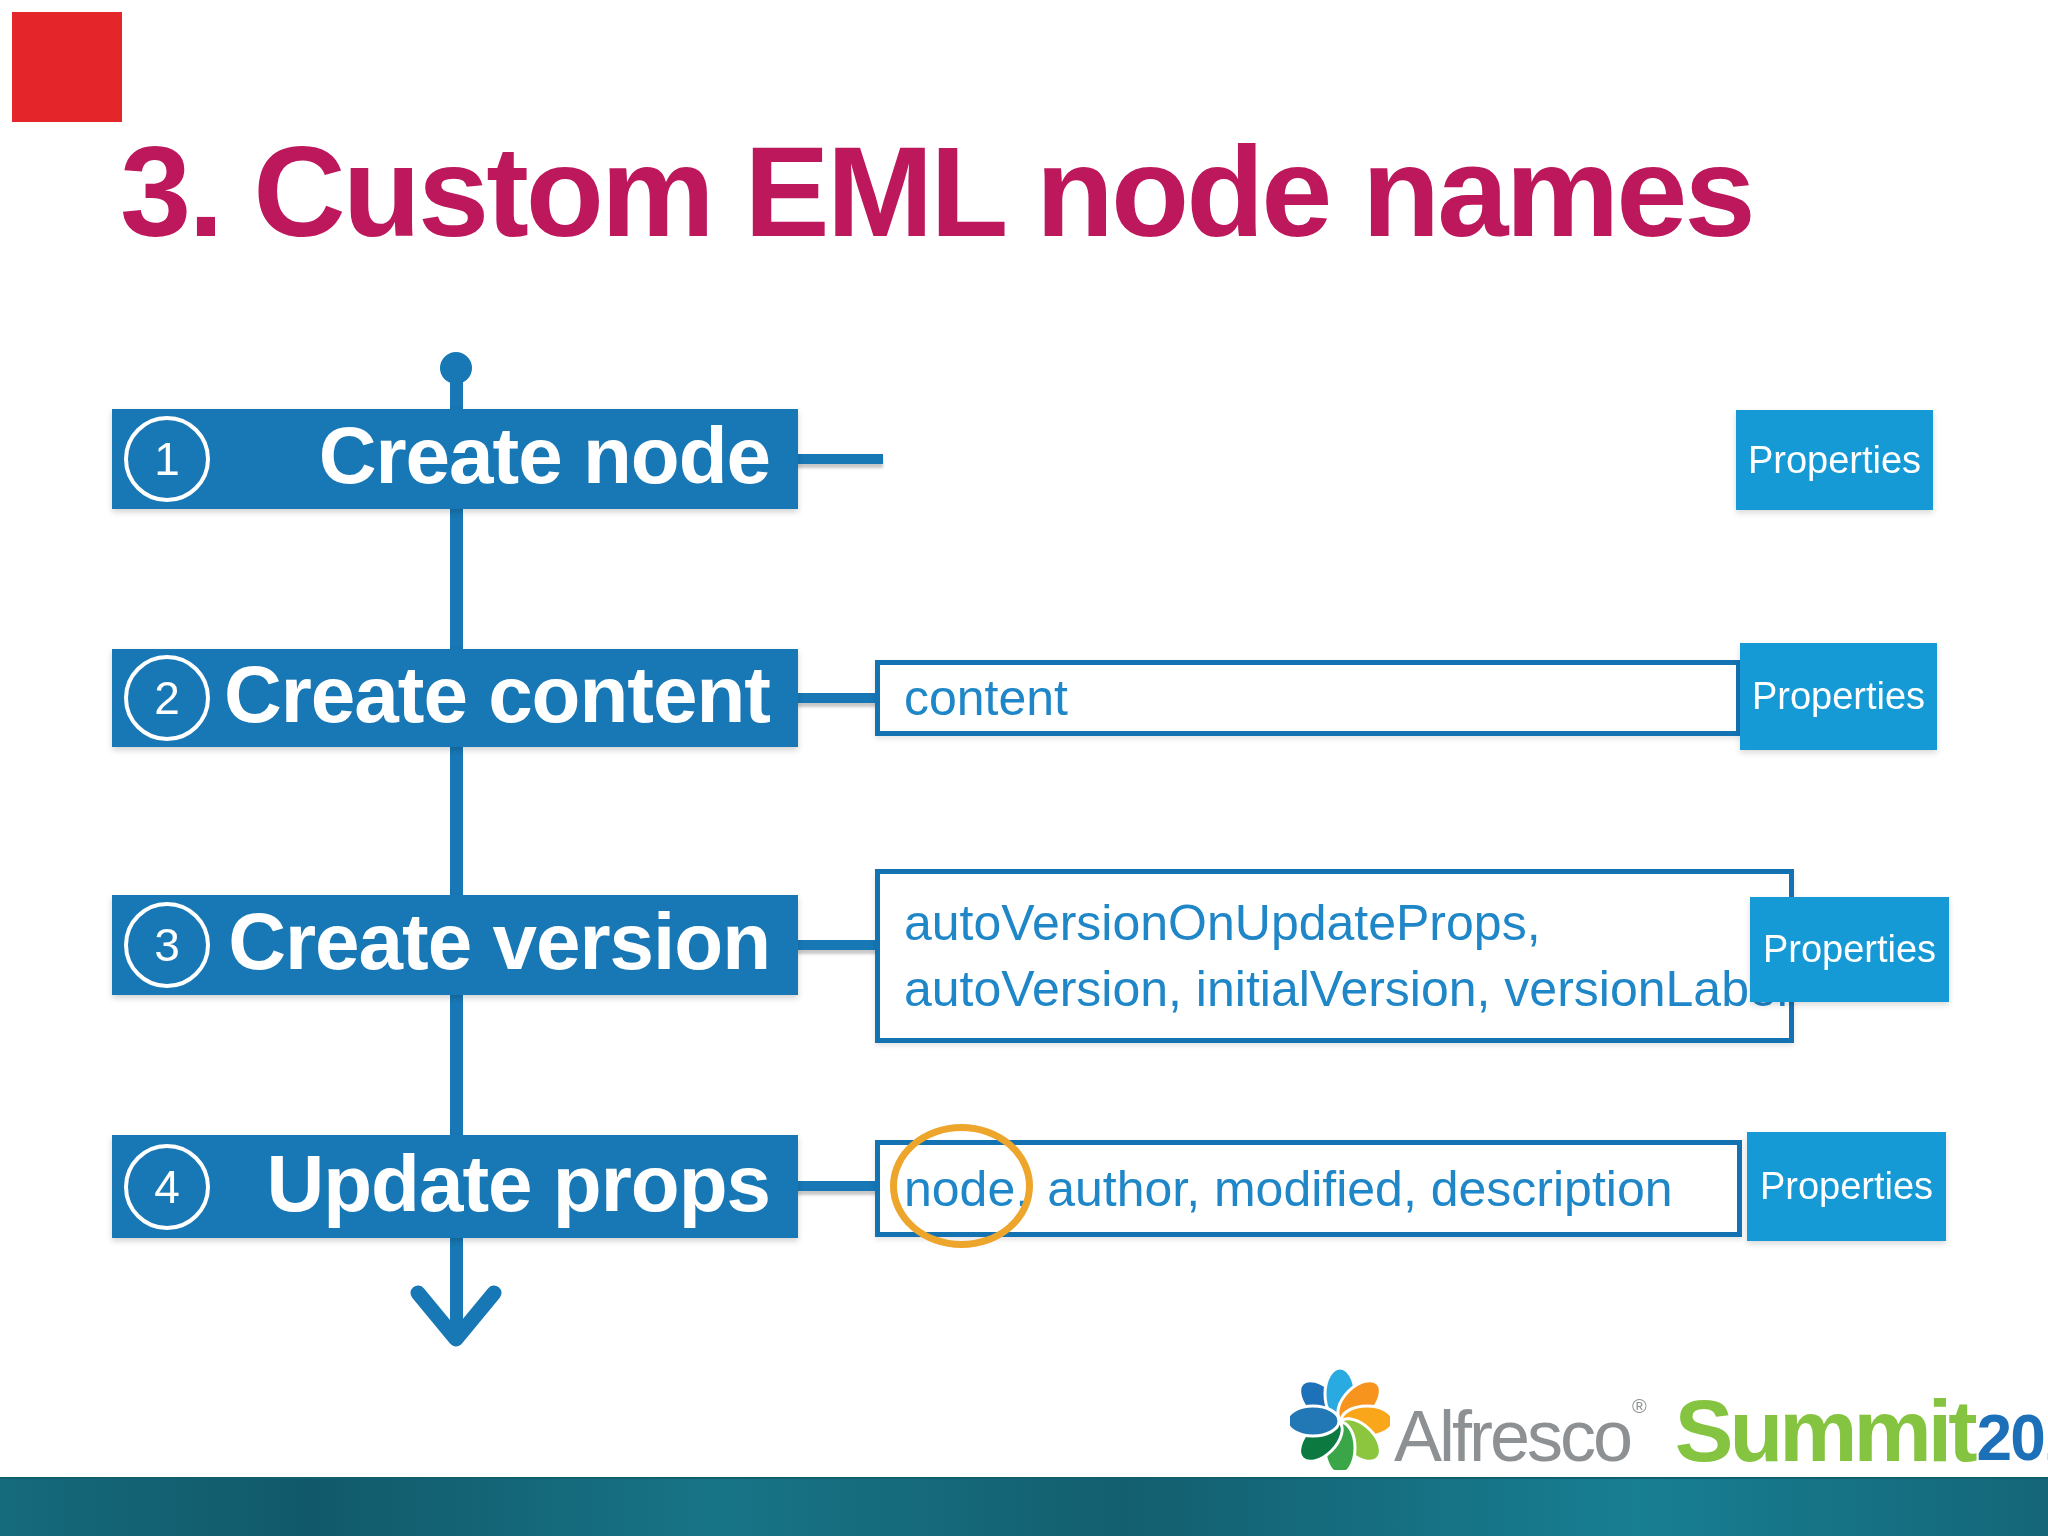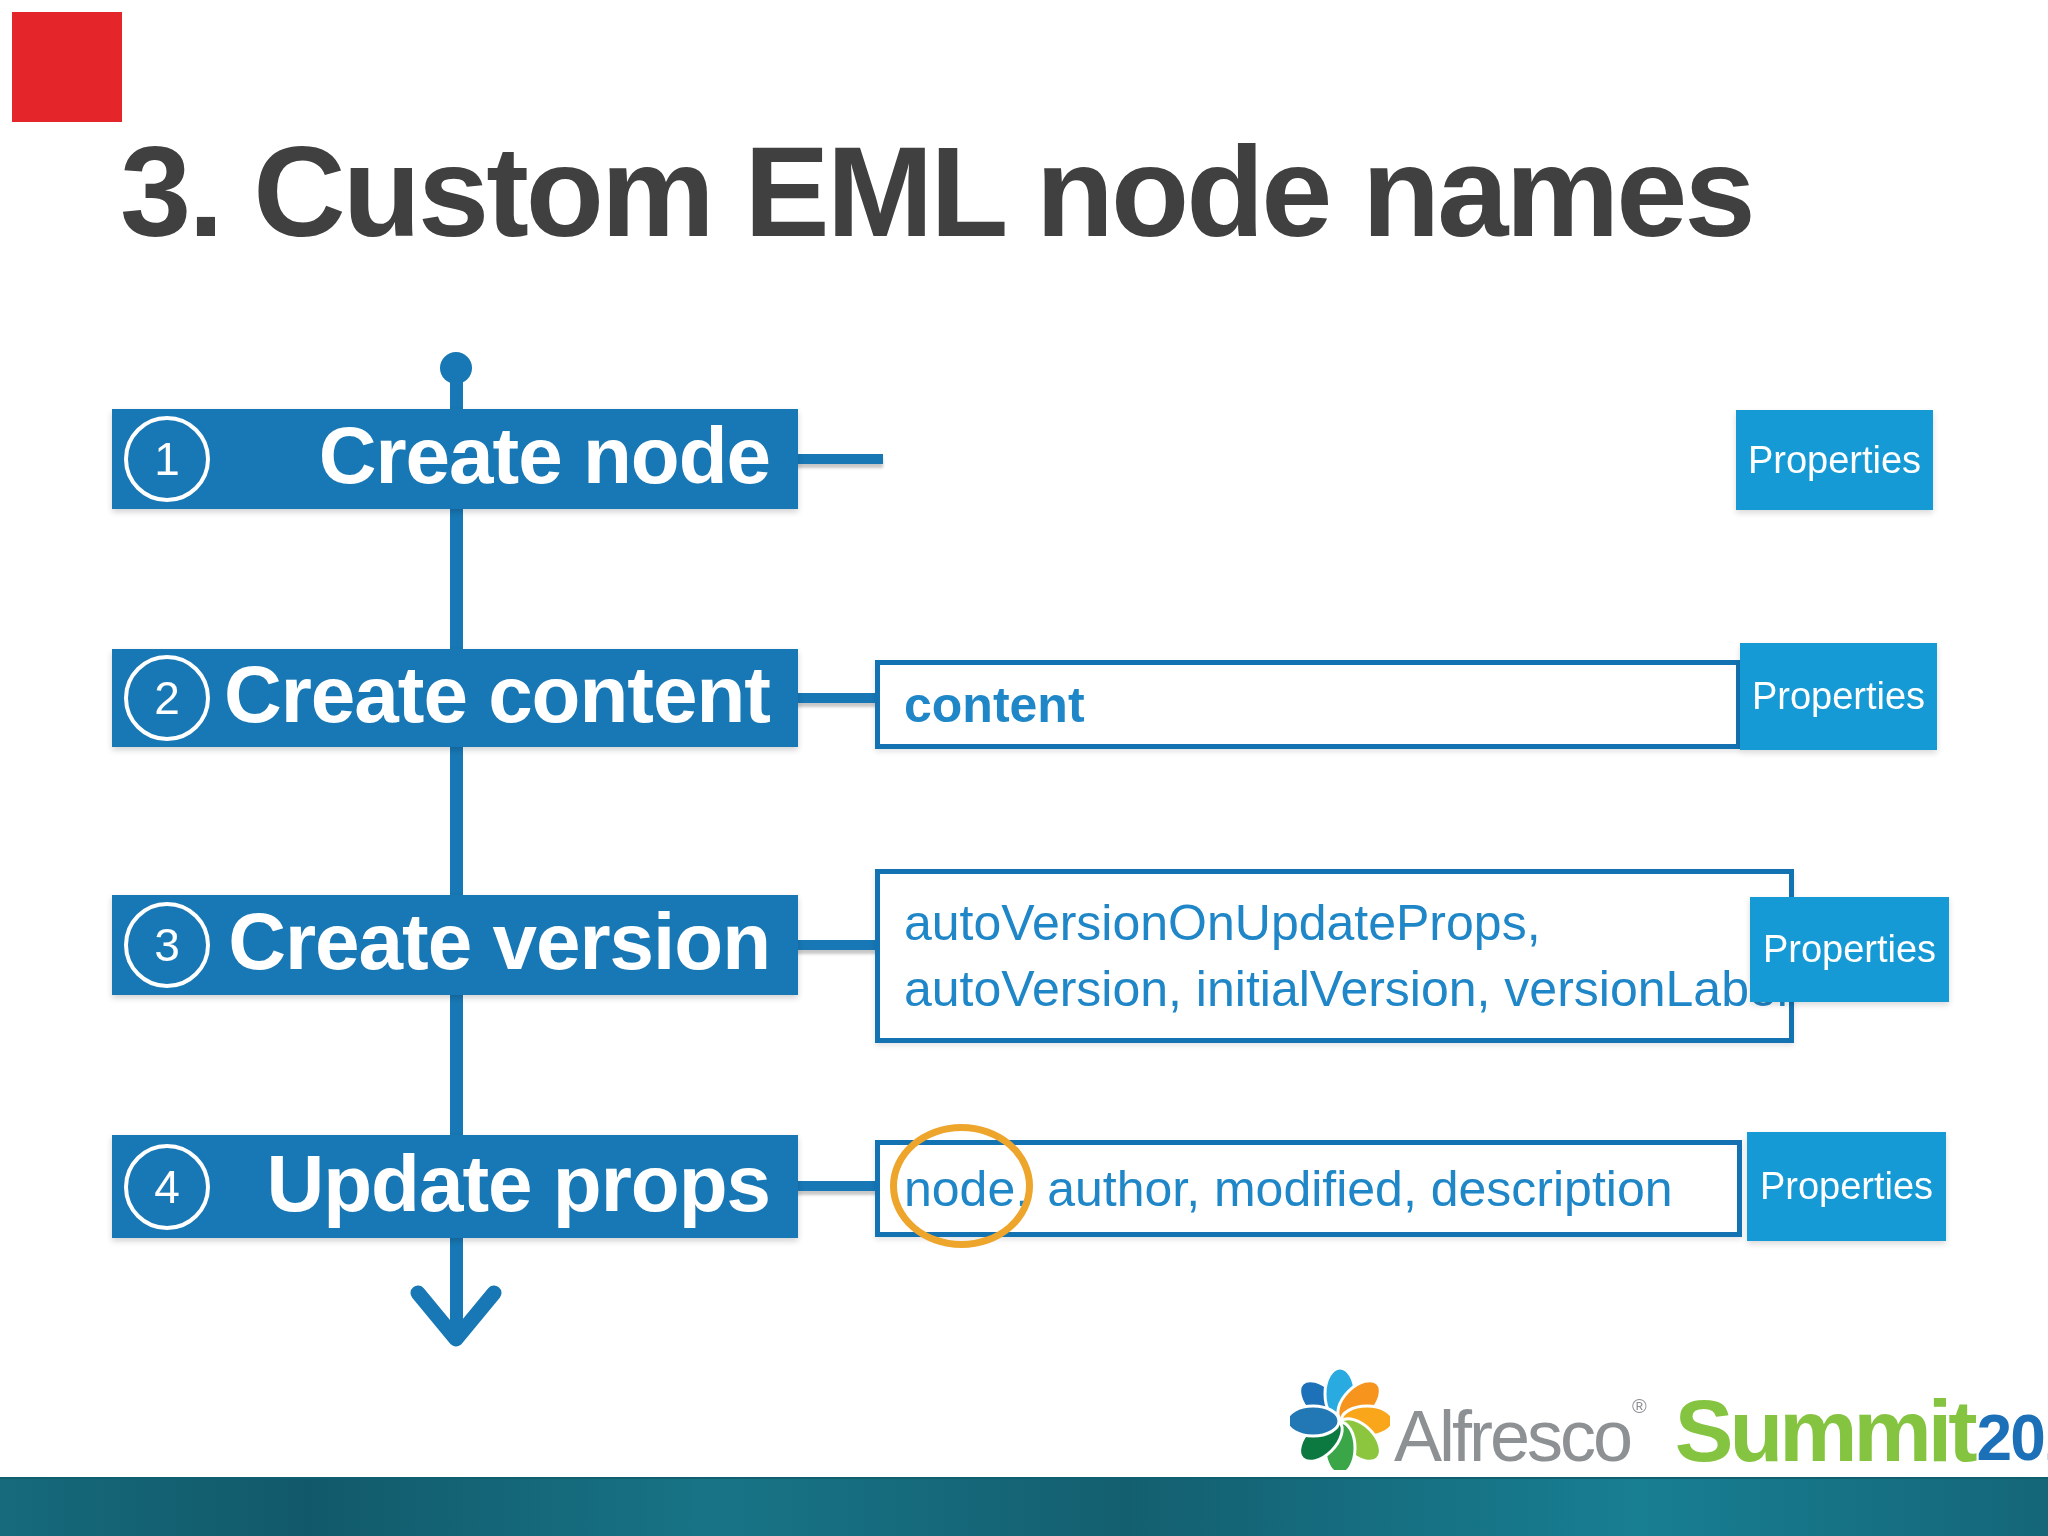--- a/index.html
+++ b/index.html
@@ -3,21 +3,21 @@
 <meta charset="utf-8">
 <style>
   html,body{margin:0;padding:0;background:#ffffff;}
   .stage{
     position:relative;width:2048px;height:1536px;background:#ffffff;overflow:hidden;
     font-family:"Liberation Sans",sans-serif;
   }
   .red-marker{position:absolute;left:12px;top:12px;width:110px;height:110px;background:#e4252a;}
   .title{
     position:absolute;left:120px;top:118px;font-size:128px;font-weight:bold;
-    color:#404040;letter-spacing:-3px;white-space:nowrap;line-height:1.15;
+    color:#be185d;letter-spacing:-3px;white-space:nowrap;line-height:1.15;
   }
   
   .vseg{position:absolute;left:450px;width:13px;background:#1878b5;z-index:0;}
   .spine-dot{position:absolute;left:440px;top:352px;width:32px;height:32px;border-radius:50%;background:#1878b5;z-index:0;}
   .arrowhead{position:absolute;left:400px;top:1284px;z-index:0;}
   
   .bar{
     position:absolute;left:112px;width:686px;background:#1878b5;z-index:2;
     box-shadow:0 3px 6px rgba(0,0,0,.18);
   }
@@ -90,21 +90,21 @@
   <div class="connector" style="top:454px;"></div>
   <div class="ptab" style="left:1736px;top:410px;width:197px;height:100px;">Properties</div>
 
   <div class="bar" style="top:649px;height:98px;">
     <div class="circle">
         <span>2</span>
       </div>
     <div class="label">Create content</div>
   </div>
   <div class="connector" style="top:693px;"></div>
-  <div class="pbox" style="top:660px;width:866px;height:89px;font-weight:bold;">
+  <div class="pbox" style="top:660px;width:866px;height:76px;">
     <div class="pline">content</div>
   </div>
   <div class="ptab" style="left:1740px;top:643px;width:197px;height:107px;">Properties</div>
 
   <div class="bar" style="top:895px;height:100px;">
     <div class="circle">
         <span>3</span>
       </div>
     <div class="label">Create version</div>
   </div>

